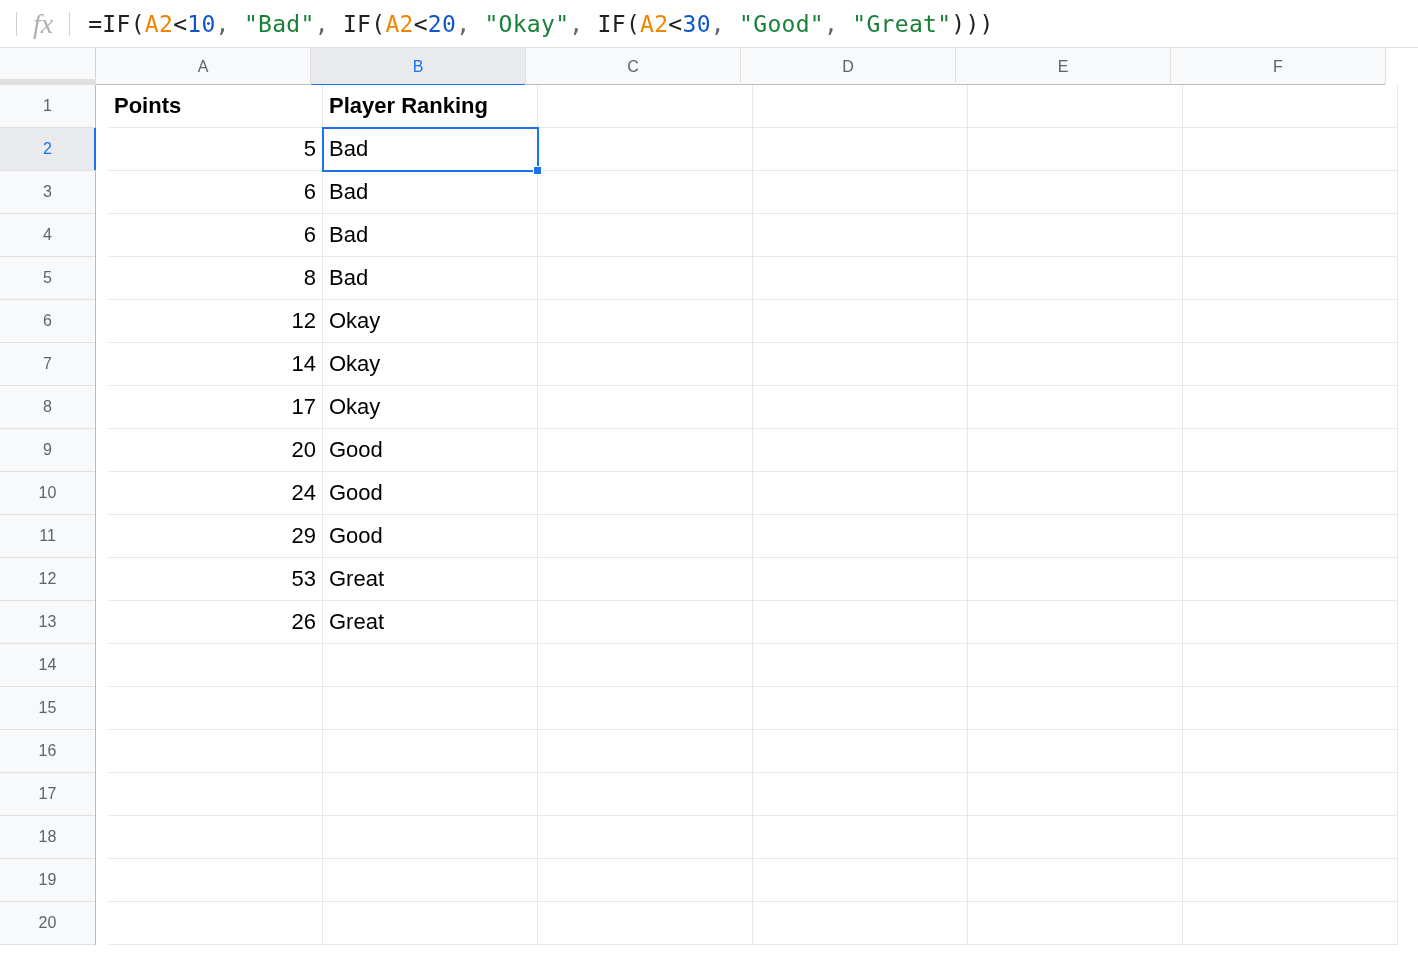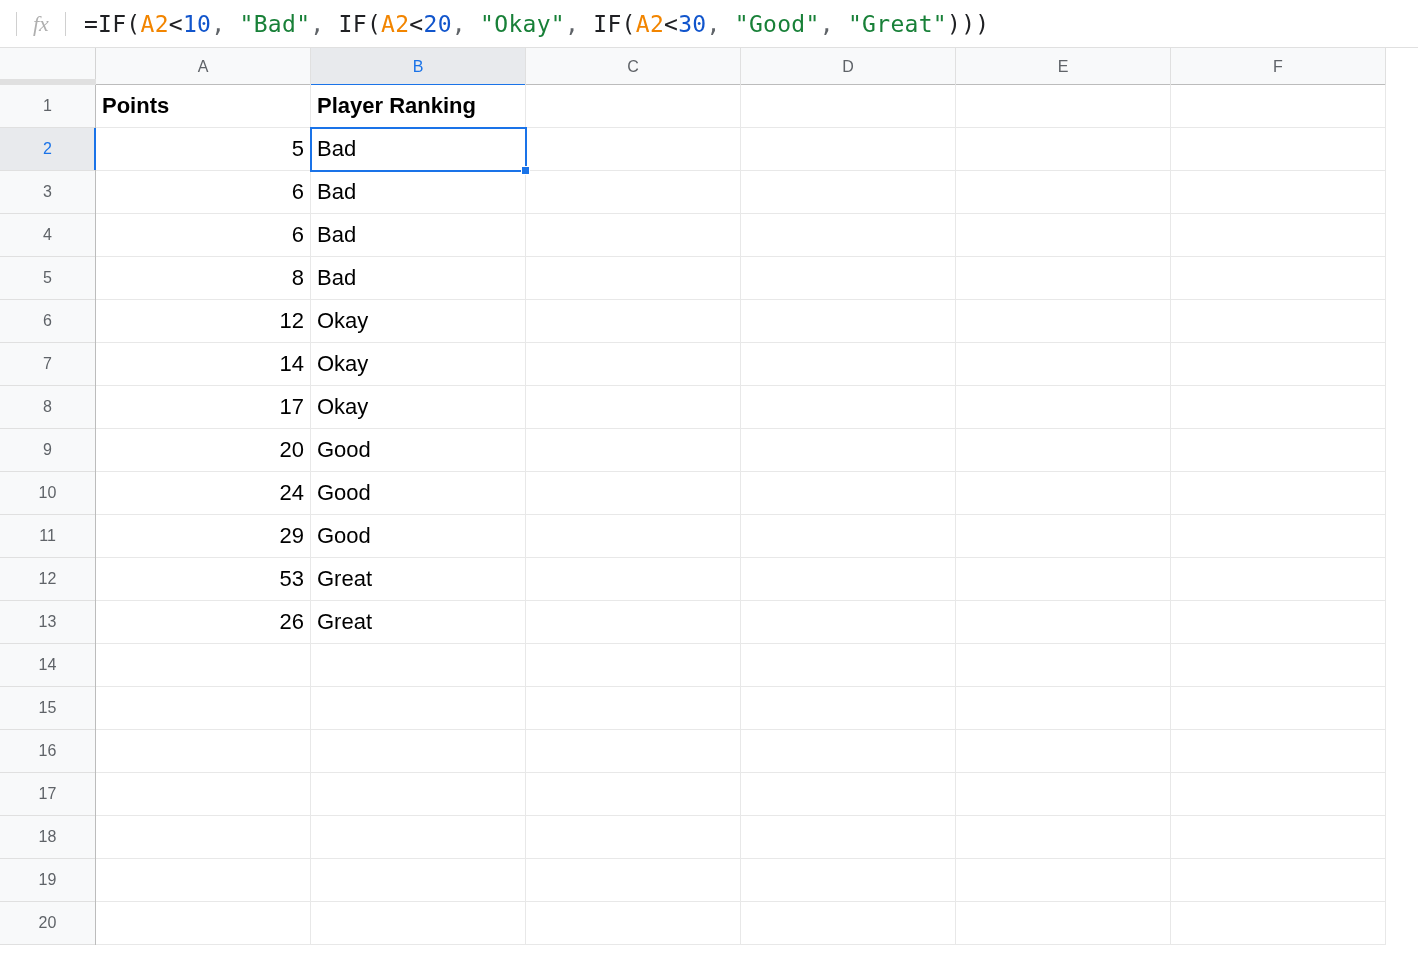--- a/index.html
+++ b/index.html
@@ -43,21 +43,21 @@
   }
   .divider {
     width: 1px;
     height: 24px;
     background: #d0d0d0;
     margin: 0 8px;
   }
   .fx-icon {
     font-style: italic;
     font-family: "Times New Roman", serif;
-    font-size: 22px;
+    font-size: 28px;
     color: #b0b0b0;
     padding: 0 16px 0 8px;
     user-select: none;
   }
   .divider2 {
     width: 1px;
     height: 24px;
     background: #d0d0d0;
     margin-right: 18px;
   }
@@ -154,21 +154,21 @@
   .row-header.selected::after {
     content: "";
     position: absolute;
     top: 0; bottom: 0; right: -1px;
     width: 2px;
     background: #1a73e8;
   }
 
   .cells {
     position: absolute;
-    left: 96px; top: 37px;
+    left: 108px; top: 37px;
   }
   .row {
     display: flex;
     height: 43px;
   }
   .cell {
     height: 43px;
     border-right: 1px solid #e8e8e8;
     border-bottom: 1px solid #e8e8e8;
     padding: 0 6px;

